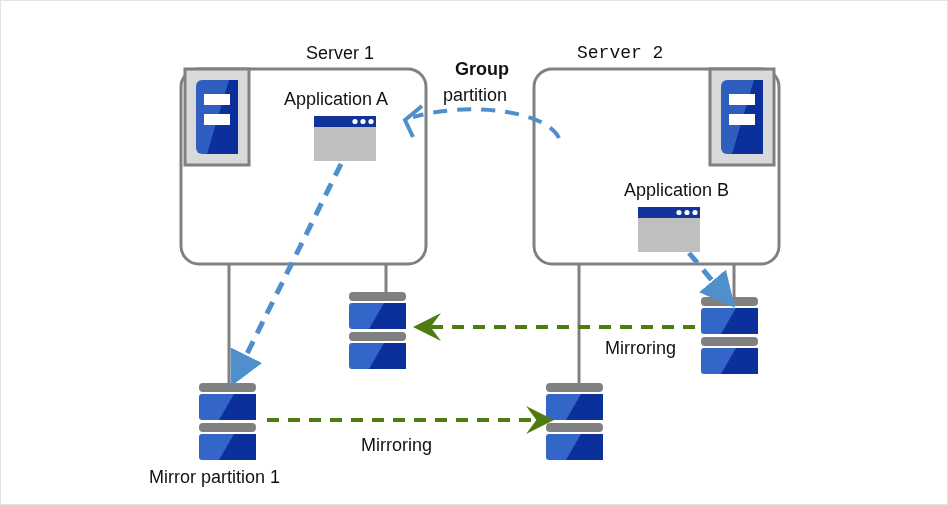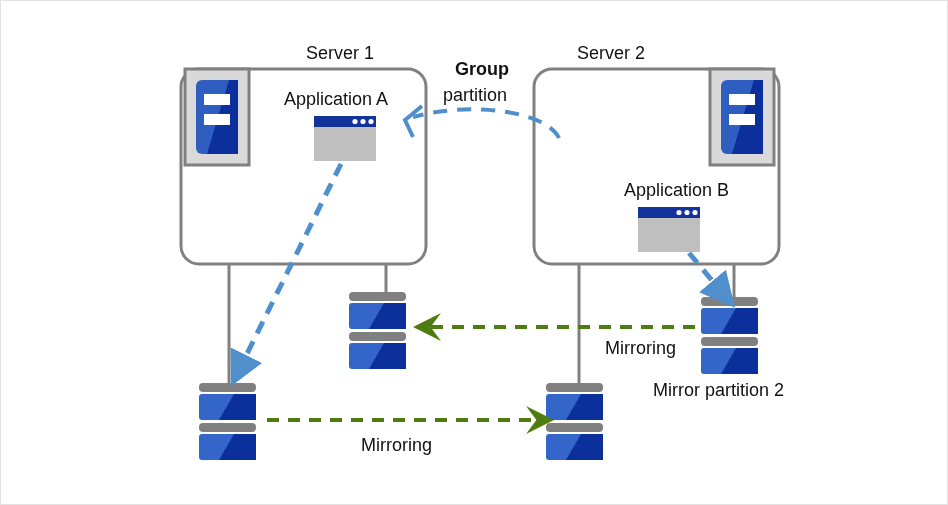--- a/index.html
+++ b/index.html
@@ -127,30 +127,30 @@
 
     <line x1="688" y1="252" x2="725" y2="296" stroke="#4e8fcc" stroke-width="5" stroke-dasharray="13 9" marker-end="url(#bluehead)"></line>
 
     <line x1="266" y1="419" x2="537" y2="419" stroke="#4f7c10" stroke-width="4" stroke-dasharray="12 9" marker-end="url(#greenhead)"></line>
 
     <line x1="694" y1="326" x2="428" y2="326" stroke="#4f7c10" stroke-width="4" stroke-dasharray="12 9" marker-end="url(#greenhead)"></line>
   </svg>
 
   <div class="lbl" style="left:305px;top:42px;">Server 1</div>
 
-  <div class="lbl" style="left:576px;top:42px;">Server 2</div>
+  <div class="lbl" style="left:576px;top:42px;font-family:Liberation Mono, monospace;">Server 2</div>
 
   <div class="lbl" style="left:623px;top:179px;">Application  B</div>
 
   <div class="lbl" style="left:283px;top:88px;">Application  A</div>
 
   <div class="lbl" style="left:454px;top:58px;font-weight:bold;">Group</div>
 
   <div class="lbl" style="left:442px;top:84px;">partition</div>
 
   <div class="lbl" style="left:360px;top:434px;">Mirroring</div>
 
   <div class="lbl" style="left:604px;top:337px;">Mirroring</div>
 
+  <div class="lbl" style="left:148px;top:466px;">Mirror partition 1</div>
 
-  <div class="lbl" style="left:652px;top:379px;">Mirror partition 2</div>
 
 </div>
 
 </body></html>

